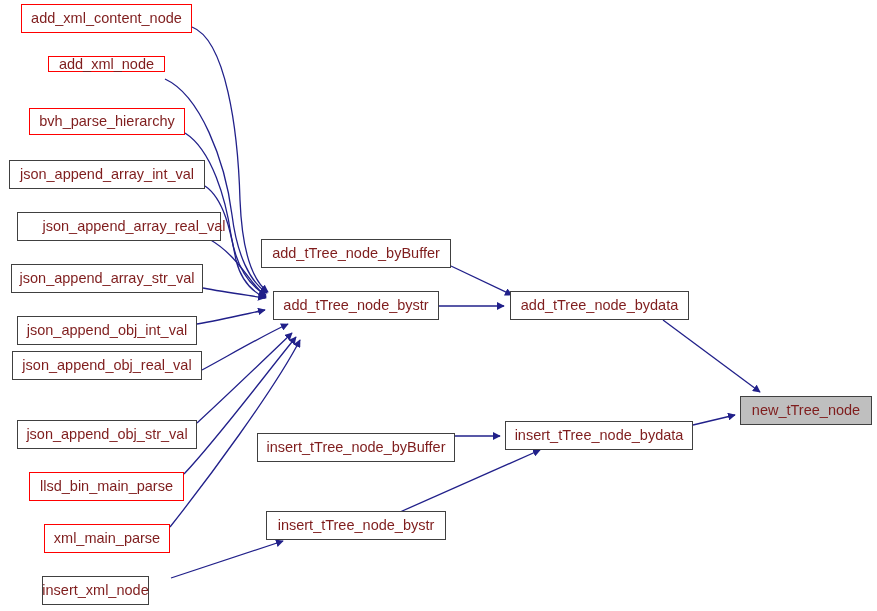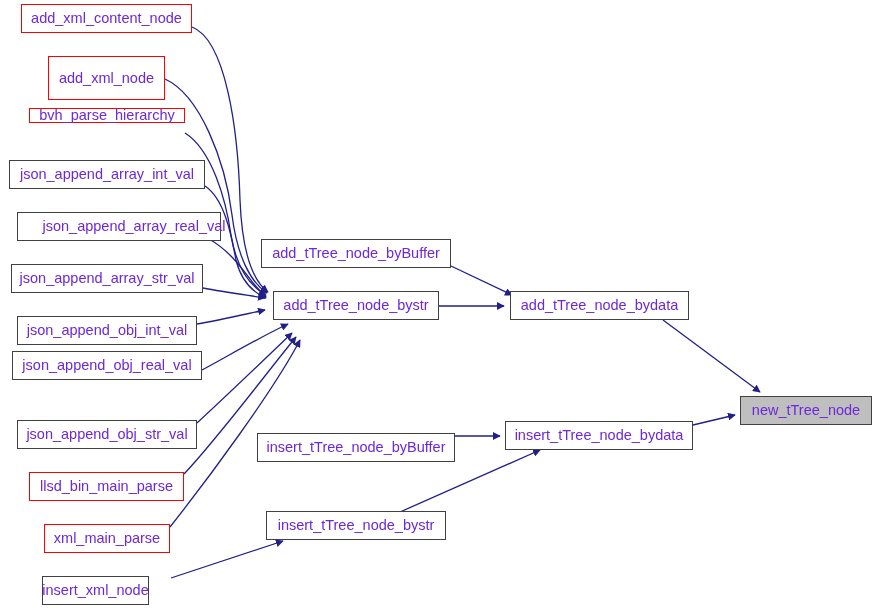--- a/index.html
+++ b/index.html
@@ -1,21 +1,21 @@
 <!DOCTYPE html>
 <html><head>
 <meta charset="utf-8">
 <style>
   html,body{margin:0;padding:0;background:#ffffff;}
   body{font-family:"Liberation Sans",sans-serif;}
   #graph{position:relative;width:877px;height:611px;background:#ffffff;overflow:hidden;}
   #edges{position:absolute;left:0;top:0;width:877px;height:611px;}
   .node{position:absolute;box-sizing:border-box;display:flex;align-items:center;
         justify-content:center;background:#ffffff;border:1px solid #000000;
-        font-size:14.5px;color:#6d28d9;white-space:nowrap;line-height:1;}
+        font-size:14.5px;color:#7f1d1d;white-space:nowrap;line-height:1;}
   .node.red{border-color:#ff0000;}
   .node.dark{border-color:#404040;}
   .node.hl{background:#bfbfbf;border-color:#404040;}
   .node .lbl{pointer-events:none;}
 </style>
 </head>
 <body>
 
 <div id="graph">
 
@@ -42,24 +42,24 @@
       <path d="M455,436 L500,436" fill="none" stroke="#21208a" stroke-width="1.3" marker-end="url(#arrow)"></path>
       <path d="M400,512 L540,450" fill="none" stroke="#21208a" stroke-width="1.3" marker-end="url(#arrow)"></path>
       <path d="M693,425 L735,415" fill="none" stroke="#21208a" stroke-width="1.3" marker-end="url(#arrow)"></path>
       <path d="M171,578 L283,541" fill="none" stroke="#21208a" stroke-width="1.3" marker-end="url(#arrow)"></path>
     </svg>
 
   <div id="nodes">
       <div class="node red" style="left: 21px; top: 4px; width: 171px; height: 29px;">
         <span class="lbl">add_xml_content_node</span>
       </div>
-      <div class="node red" style="left: 48px; top: 56px; width: 117px; height: 44px;">
+      <div class="node red" style="left: 48px; top: 56px; width: 117px; height: 16px;">
         <span class="lbl">add_xml_node</span>
       </div>
-      <div class="node red" style="left: 29px; top: 108px; width: 156px; height: 15px;">
+      <div class="node red" style="left: 29px; top: 108px; width: 156px; height: 27px;">
         <span class="lbl">bvh_parse_hierarchy</span>
       </div>
       <div class="node dark" style="left: 9px; top: 160px; width: 196px; height: 29px;">
         <span class="lbl">json_append_array_int_val</span>
       </div>
       <div class="node dark" style="left: 17px; top: 212px; width: 204px; height: 29px; padding-left: 30px;">
         <span class="lbl">json_append_array_real_val</span>
       </div>
       <div class="node dark" style="left: 11px; top: 264px; width: 192px; height: 29px;">
         <span class="lbl">json_append_array_str_val</span>

